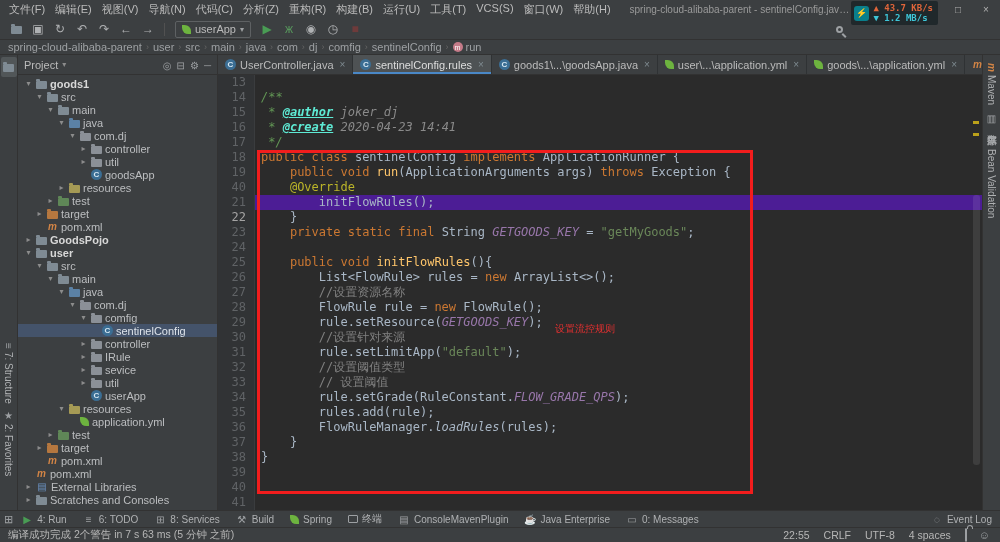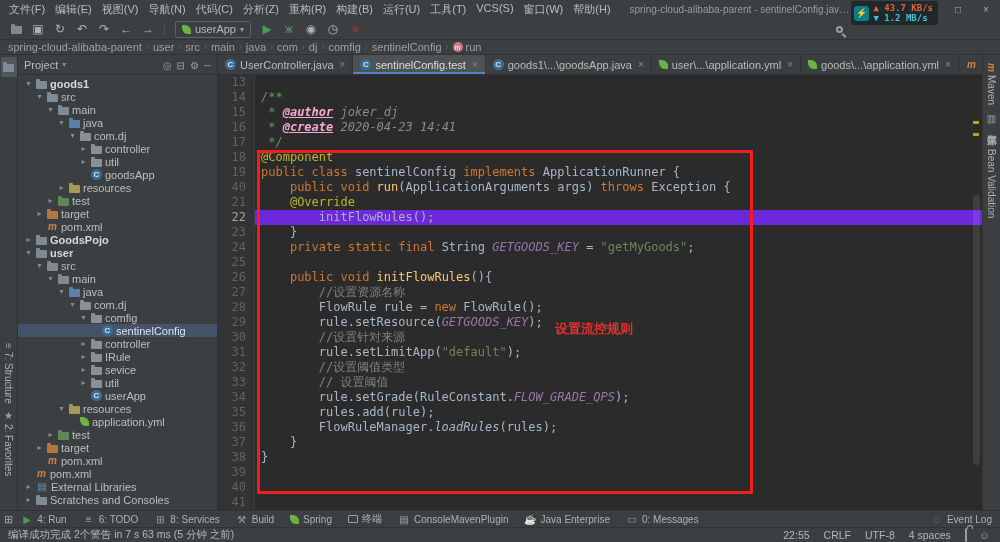--- a/index.html
+++ b/index.html
@@ -81,35 +81,35 @@
 .tab{display:flex;align-items:center;gap:4px;padding:0 7px;border-right:1px solid #2f3234;color:#bbb;cursor:pointer;flex:0 0 auto}
 .tab.active{background:#4e5254;box-shadow:inset 0 -2px 0 #4A88C7;color:#ddd}
 .tab-close{color:#7f8b91;font-size:10px;margin-left:2px}
 .editor-area{flex:1;display:flex;background:#2b2b2b;position:relative;overflow:hidden;
   font-family:"DejaVu Sans Mono",monospace;font-size:12px;line-height:15px}
 .gutter{width:37px;flex:0 0 auto;background:#313335;border-right:1px solid #3a3c3e;color:#606366;text-align:right;padding-right:8px}
 .gl{height:15px}
 .gl.caret{color:#a4a3a3}
 .code-pane{flex:1;position:relative;padding-left:6px;overflow:hidden}
 .cl{height:15px;white-space:pre;color:#a9b7c6}
-.cl.caret{background:#6d28d9;margin-left:-6px;padding-left:6px}
+.cl.caret{background:#4c1d95;margin-left:-6px;padding-left:6px}
 .s-pl{color:#a9b7c6}
 .s-kw{color:#cc7832}
 .s-ann{color:#bbb529}
 .s-doc{color:#629755;font-style:italic}
-.s-doctag{color:#f9a8d4;font-style:italic;font-weight:bold;text-decoration:underline}
+.s-doctag{color:#5eead4;font-style:italic;font-weight:bold;text-decoration:underline}
 .s-docval{color:#8a8a8a;font-style:italic}
 .s-com{color:#808080}
 .s-str{color:#6a8759}
 .s-num{color:#6897bb}
 .s-const{color:#9876aa;font-style:italic}
 .s-mth{color:#ffc66b}
 .s-smth{color:#a9b7c6;font-style:italic}
 .anno-box{position:absolute;left:2px;top:75px;width:496px;height:344px;border:3px solid #f21d1d;z-index:3;pointer-events:none}
-.anno-label{position:absolute;left:300px;top:246px;color:#e03030;font-weight:bold;font-size:13px;font-family:"Liberation Sans",sans-serif;z-index:3}
+.anno-label{position:absolute;left:300px;top:246px;color:#e03030;font-weight:normal;font-size:10px;font-family:"Liberation Sans",sans-serif;z-index:3}
 .err-stripe{position:absolute;right:0;top:0;width:12px;height:100%}
 .sb-thumb{position:absolute;right:2px;top:120px;width:7px;height:270px;background:rgba(255,255,255,.09);border-radius:3px}
 .warn-mark{position:absolute;right:3px;width:6px;height:3px;background:#bba11a}
 
 
 .bottombar{height:17px;flex:0 0 auto;display:flex;align-items:center;gap:0;padding:0 8px 0 4px;border-top:1px solid #323232;font-size:10px;color:#afb1b3;white-space:nowrap;overflow:hidden}
 .switcher{font-size:11px;color:#9da0a3;margin-right:8px;cursor:pointer}
 .bb-item{display:inline-flex;align-items:center;gap:4px;margin-right:16px;cursor:pointer}
 .bb-right{margin-left:auto;display:flex}
 .bb-right .bb-item{margin-right:0}
@@ -426,21 +426,21 @@
 
     <div class="editor-col">
       <div class="tabbar">
           <div class="tab">
             <span class="ic ic-class">C</span>
             <span class="tab-label">UserController.java</span>
             <span class="tab-close">×</span>
           </div>
           <div class="tab active">
             <span class="ic ic-class">C</span>
-            <span class="tab-label">sentinelConfig.test</span>
+            <span class="tab-label">sentinelConfig.rules</span>
             <span class="tab-close">×</span>
           </div>
           <div class="tab">
             <span class="ic ic-class">C</span>
             <span class="tab-label">goods1\...\goodsApp.java</span>
             <span class="tab-close">×</span>
           </div>
           <div class="tab">
             <span class="ic ic-leaf"></span>
             <span class="tab-label">user\...\application.yml</span>
@@ -488,29 +488,29 @@
             <div class="gl">41</div>
           </div>
         <div class="code-pane">
           <div class="anno-box"></div>
           <div class="anno-label">设置流控规则</div>
         <div class="cl">&nbsp;</div>
             <div class="cl"><span class="s-doc">/**</span></div>
             <div class="cl"><span class="s-doc"> * </span><span class="s-doctag">@author</span><span class="s-docval"> joker_dj</span></div>
             <div class="cl"><span class="s-doc"> * </span><span class="s-doctag">@create</span><span class="s-docval"> 2020-04-23 14:41</span></div>
             <div class="cl"><span class="s-doc"> */</span></div>
-            <div class="cl"><span class="s-ann">@Component</span></div>
             <div class="cl"><span class="s-kw">public class </span><span class="s-pl">sentinelConfig </span><span class="s-kw">implements </span><span class="s-pl">ApplicationRunner {</span></div>
             <div class="cl"><span class="s-pl">    </span><span class="s-kw">public void </span><span class="s-mth">run</span><span class="s-pl">(ApplicationArguments args) </span><span class="s-kw">throws </span><span class="s-pl">Exception {</span></div>
             <div class="cl"><span class="s-pl">    </span><span class="s-ann">@Override</span></div>
             <div class="cl caret"><span class="s-pl">        initFlowRules();</span></div>
             <div class="cl"><span class="s-pl">    }</span></div>
             <div class="cl"><span class="s-pl">    </span><span class="s-kw">private static final </span><span class="s-pl">String </span><span class="s-const">GETGOODS_KEY</span><span class="s-pl"> = </span><span class="s-str">"getMyGoods"</span><span class="s-pl">;</span></div>
             <div class="cl">&nbsp;</div>
             <div class="cl"><span class="s-pl">    </span><span class="s-kw">public void </span><span class="s-mth">initFlowRules</span><span class="s-pl">(){</span></div>
+            <div class="cl"><span class="s-pl">        List&lt;FlowRule&gt; rules = </span><span class="s-kw">new </span><span class="s-pl">ArrayList&lt;&gt;();</span></div>
             <div class="cl"><span class="s-pl">        </span><span class="s-com">//设置资源名称</span></div>
             <div class="cl"><span class="s-pl">        FlowRule rule = </span><span class="s-kw">new </span><span class="s-pl">FlowRule();</span></div>
             <div class="cl"><span class="s-pl">        rule.setResource(</span><span class="s-const">GETGOODS_KEY</span><span class="s-pl">);</span></div>
             <div class="cl"><span class="s-pl">        </span><span class="s-com">//设置针对来源</span></div>
             <div class="cl"><span class="s-pl">        rule.setLimitApp(</span><span class="s-str">"default"</span><span class="s-pl">);</span></div>
             <div class="cl"><span class="s-pl">        </span><span class="s-com">//设置阈值类型</span></div>
             <div class="cl"><span class="s-pl">        </span><span class="s-com">// 设置阈值</span></div>
             <div class="cl"><span class="s-pl">        rule.setGrade(RuleConstant.</span><span class="s-const">FLOW_GRADE_QPS</span><span class="s-pl">);</span></div>
             <div class="cl"><span class="s-pl">        rules.add(rule);</span></div>
             <div class="cl"><span class="s-pl">        FlowRuleManager.</span><span class="s-smth">loadRules</span><span class="s-pl">(rules);</span></div>

